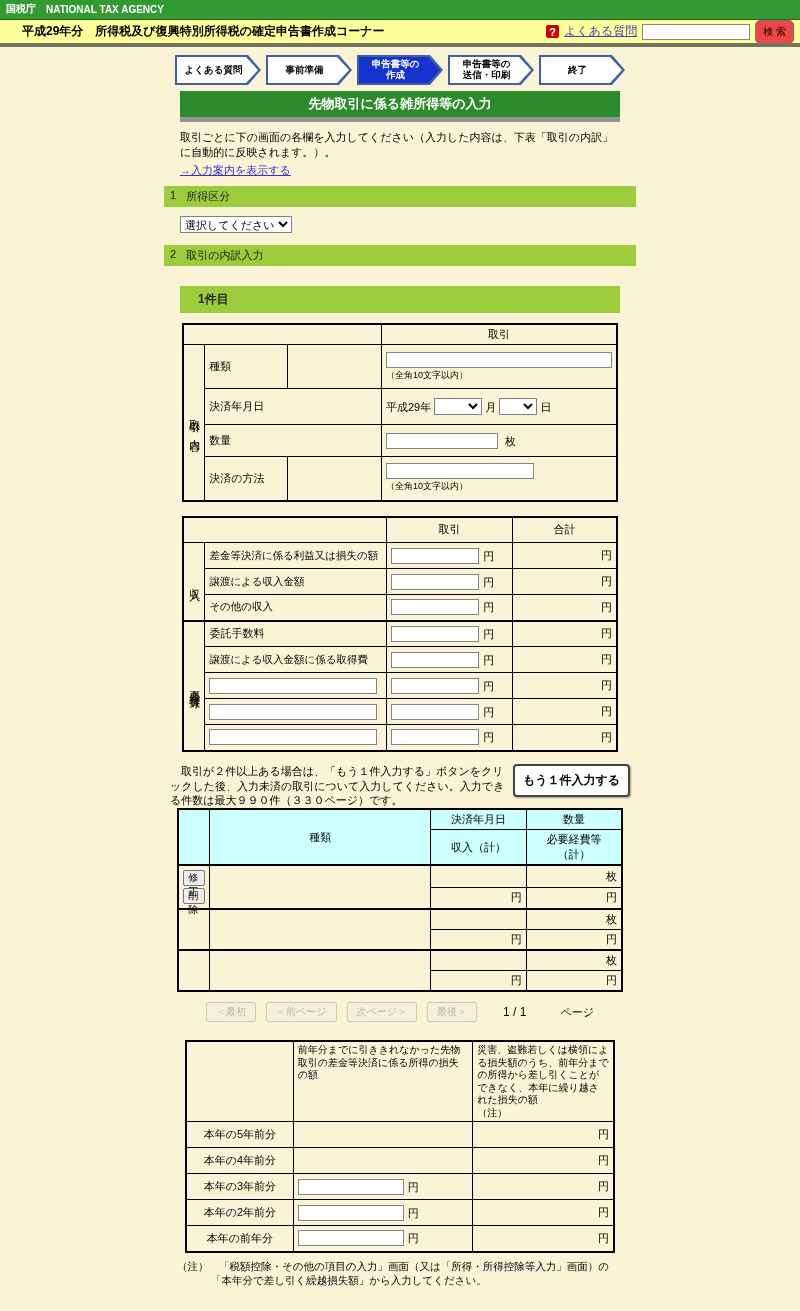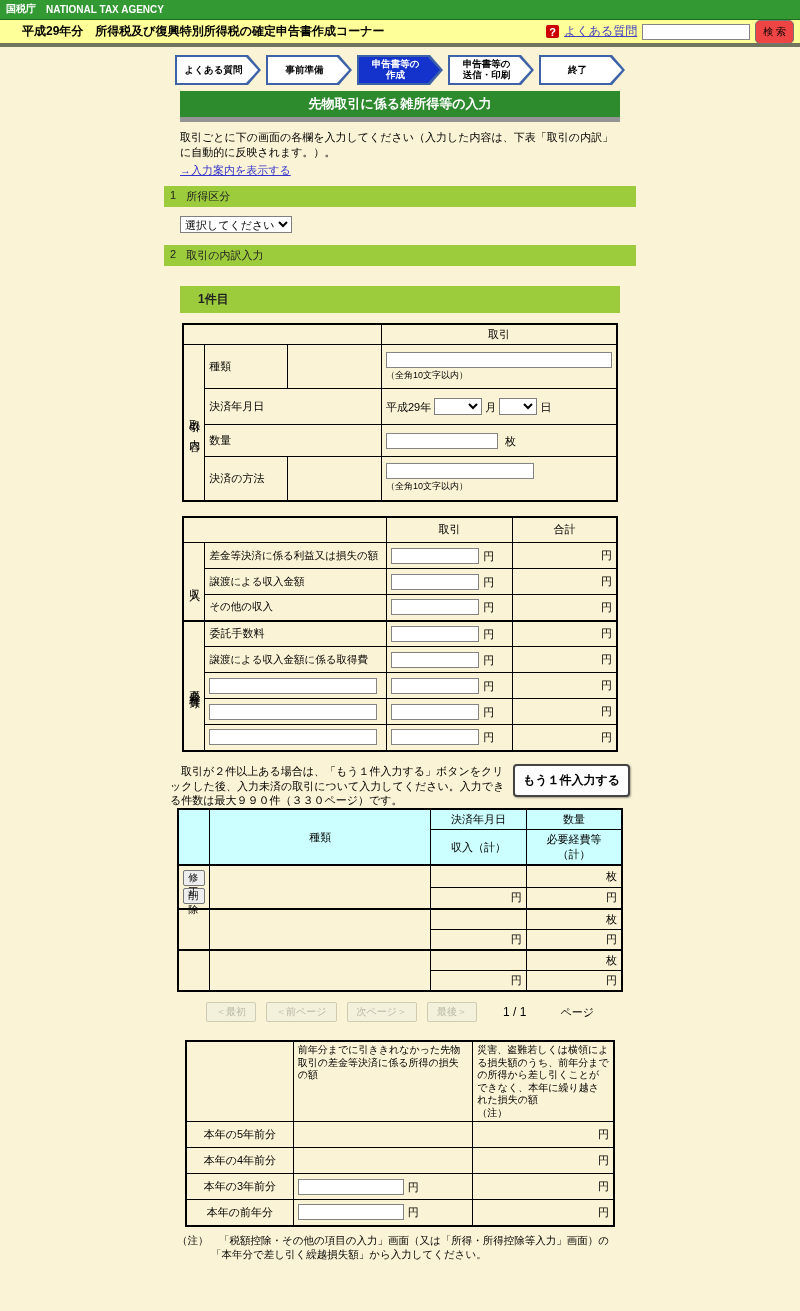--- a/index.html
+++ b/index.html
@@ -360,20 +360,25 @@
       <td class="rowlab">本年の4年前分</td>
       <td></td>
       <td class="r"><span>円</span></td>
     </tr>
     <tr>
       <td class="rowlab">本年の3年前分</td>
       <td class="amt"><input type="text" style="width: 106px;" value=""><span class="unit">円</span></td>
       <td class="r"><span>円</span></td>
     </tr>
     <tr>
+      <td class="rowlab">本年の2年前分</td>
+      <td class="amt"><input type="text" style="width: 106px;" value=""><span class="unit">円</span></td>
+      <td class="r"><span>円</span></td>
+    </tr>
+    <tr>
       <td class="rowlab">本年の前年分</td>
       <td class="amt"><input type="text" style="width: 106px;" value=""><span class="unit">円</span></td>
       <td class="r"><span>円</span></td>
     </tr>
   </tbody>
     </table>
   <div class="lossnote">（注）　「税額控除・その他の項目の入力」画面（又は「所得・所得控除等入力」画面）の「本年分で差し引く繰越損失額」から入力してください。</div>
 
   <div class="flex-spacer"></div>
 

